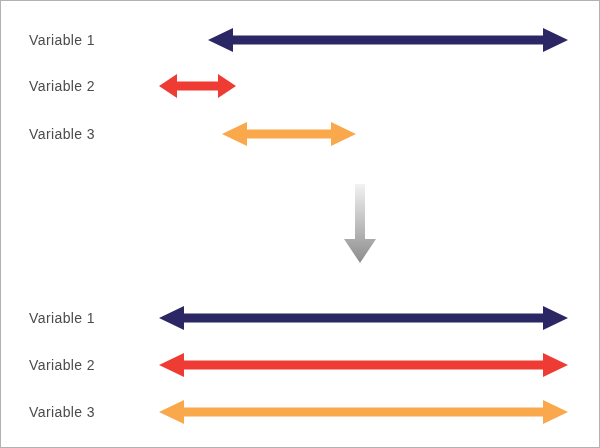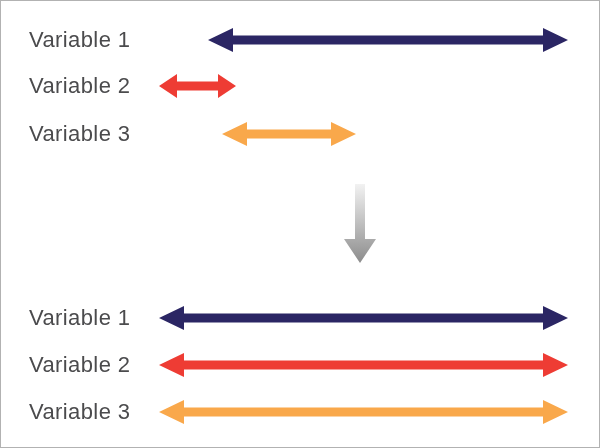--- a/index.html
+++ b/index.html
@@ -22,21 +22,21 @@
     left: 0;
     width: 100%;
     height: 30px;
   }
   .var-label {
     position: absolute;
     left: 28px;
     top: 0;
     height: 30px;
     line-height: 30px;
-    font-size: 22px;
+    font-size: 14px;
     letter-spacing: 0.4px;
     color: #4b4b4d;
     white-space: nowrap;
   }
   .arrow-host {
     position: absolute;
     top: 0;
     height: 30px;
   }
   .arrow-host svg {

